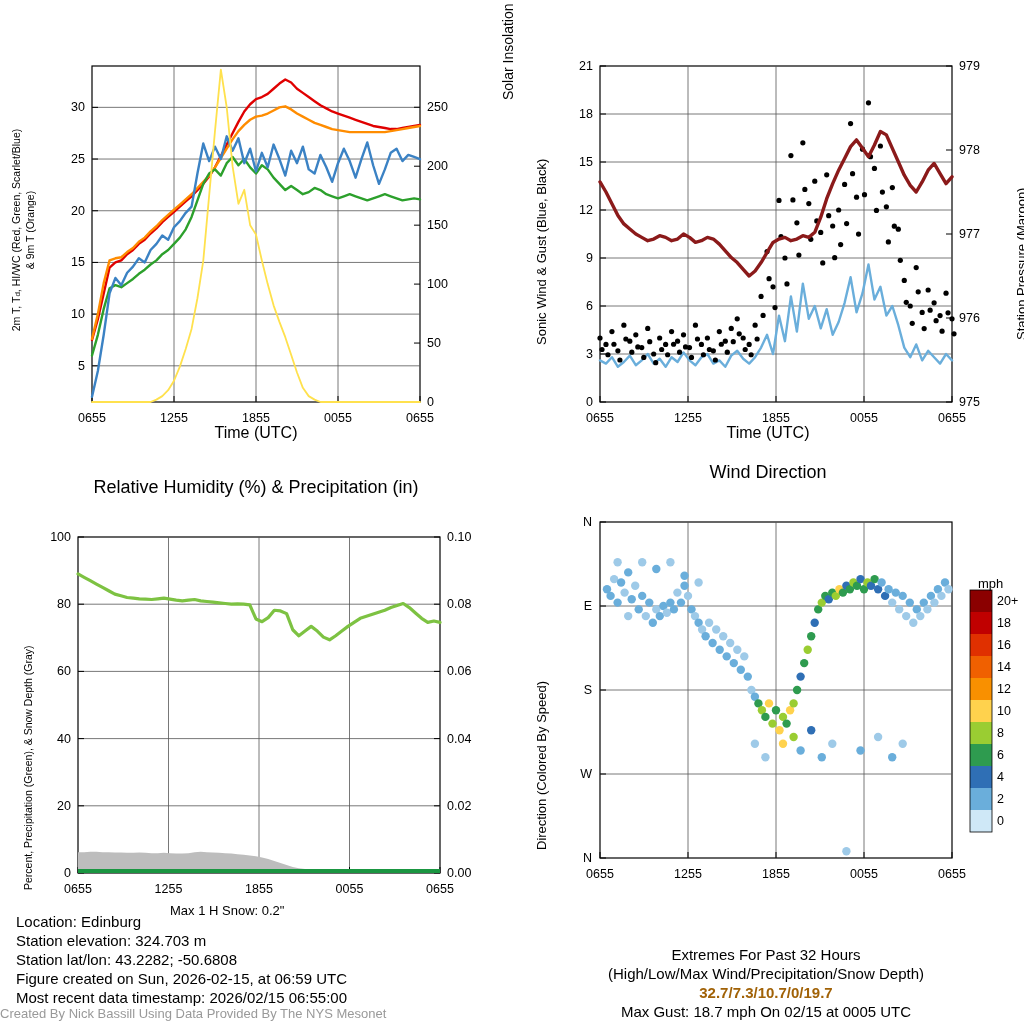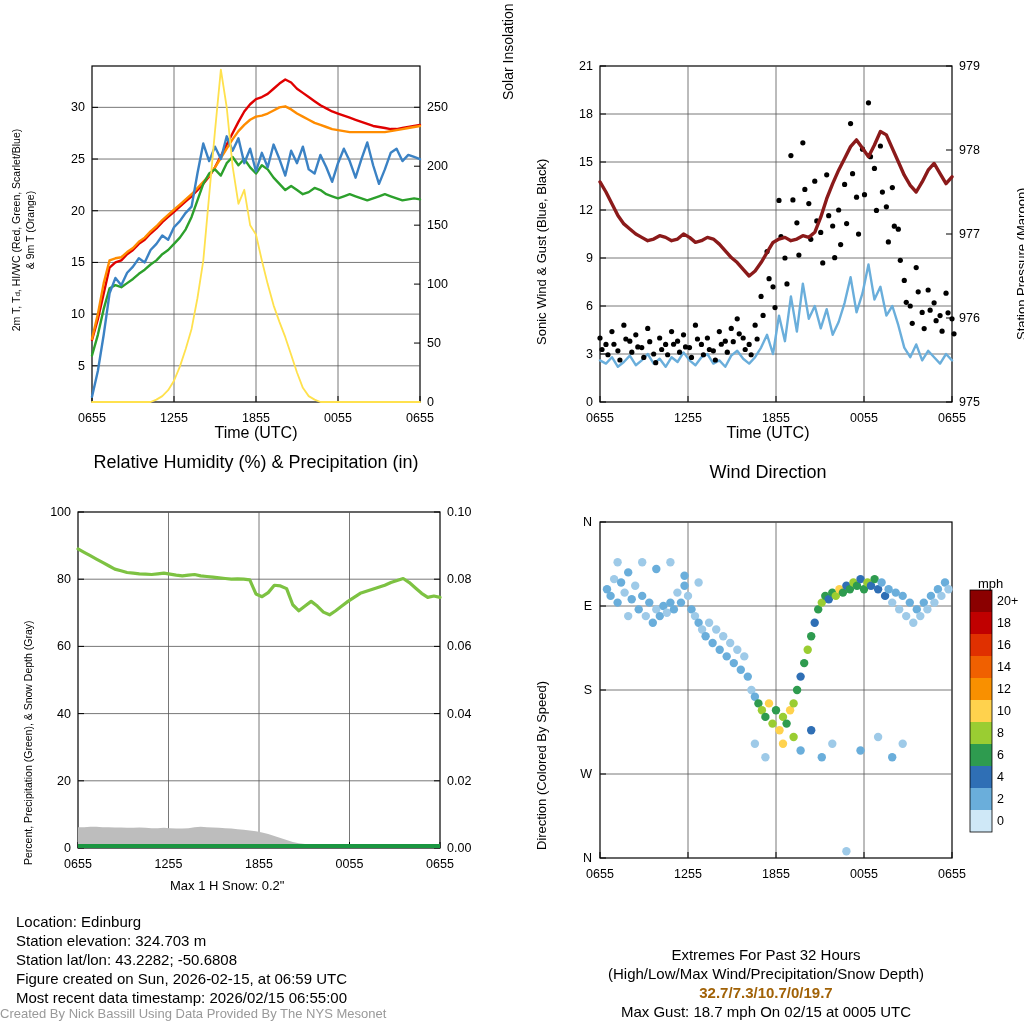--- a/index.html
+++ b/index.html
@@ -246,21 +246,21 @@
         <circle cx="440" cy="318.8" r="2.6" fill="#000000"></circle>
         <circle cx="442" cy="333.776" r="2.6" fill="#000000"></circle>
         <path d="M88.00,181.92L93.97,192.00L99.93,203.76L105.90,215.52L111.86,223.92L117.83,228.96L123.80,234.00L129.76,237.36L135.73,240.72L141.69,239.04L147.66,235.68L153.63,237.36L159.59,240.72L165.56,239.04L171.53,234.00L177.49,237.36L183.46,242.40L189.42,240.72L195.39,237.36L201.36,239.04L207.32,244.08L213.29,250.80L219.25,257.52L225.22,262.56L231.19,269.28L237.15,276.00L243.12,270.96L249.08,262.56L255.05,252.48L261.02,242.40L266.98,239.04L272.95,237.36L278.92,240.72L284.88,239.04L290.85,235.68L296.81,237.36L302.78,232.32L308.75,217.20L314.71,198.72L320.68,183.60L326.64,170.16L332.61,158.40L338.58,146.64L344.54,139.92L350.51,148.32L356.47,156.72L362.44,144.96L368.41,131.52L374.37,134.88L380.34,148.32L386.31,161.76L392.27,175.20L398.24,185.28L404.20,192.00L410.17,181.92L416.14,170.16L422.10,163.44L428.07,173.52L434.03,183.60L440.00,176.88" fill="none" stroke="#8b1a1a" stroke-width="3.4" stroke-linejoin="round" stroke-linecap="round"></path>
       </g>
   </svg>
   <div class="axtitle" style="position:absolute;left:0;top:424px;width:512px;text-align:center;">Time (UTC)</div>
   <div style="position:absolute;left:22px;top:345px;font-size:13px;transform:rotate(-90deg);transform-origin:0 0;white-space:nowrap;">Sonic Wind &amp; Gust (Blue, Black)</div>
   <div style="position:absolute;left:502px;top:340px;font-size:13px;transform:rotate(-90deg);transform-origin:0 0;white-space:nowrap;">Station Pressure (Maroon)</div>
 </div>
 
-<div class="panel" style="left:0;top:440px;width:512px;height:470px;">
+<div class="panel" style="left:0;top:465px;width:512px;height:470px;">
   <div class="title" style="position:absolute;left:0;top:12px;width:512px;">Relative Humidity (%) &amp; Precipitation (in)</div>
   <svg width="512" height="470">
     <g id="p3">
         <rect x="78" y="72" width="362" height="336" fill="none" stroke="#000" stroke-width="1.2"></rect>
         <line x1="168.5" y1="72" x2="168.5" y2="408" stroke="#555" stroke-width="0.8"></line>
         <line x1="259" y1="72" x2="259" y2="408" stroke="#555" stroke-width="0.8"></line>
         <line x1="349.5" y1="72" x2="349.5" y2="408" stroke="#555" stroke-width="0.8"></line>
         <line x1="78" y1="340.8" x2="440" y2="340.8" stroke="#555" stroke-width="0.8"></line>
         <line x1="78" y1="273.6" x2="440" y2="273.6" stroke="#555" stroke-width="0.8"></line>
         <line x1="78" y1="206.4" x2="440" y2="206.4" stroke="#555" stroke-width="0.8"></line>

